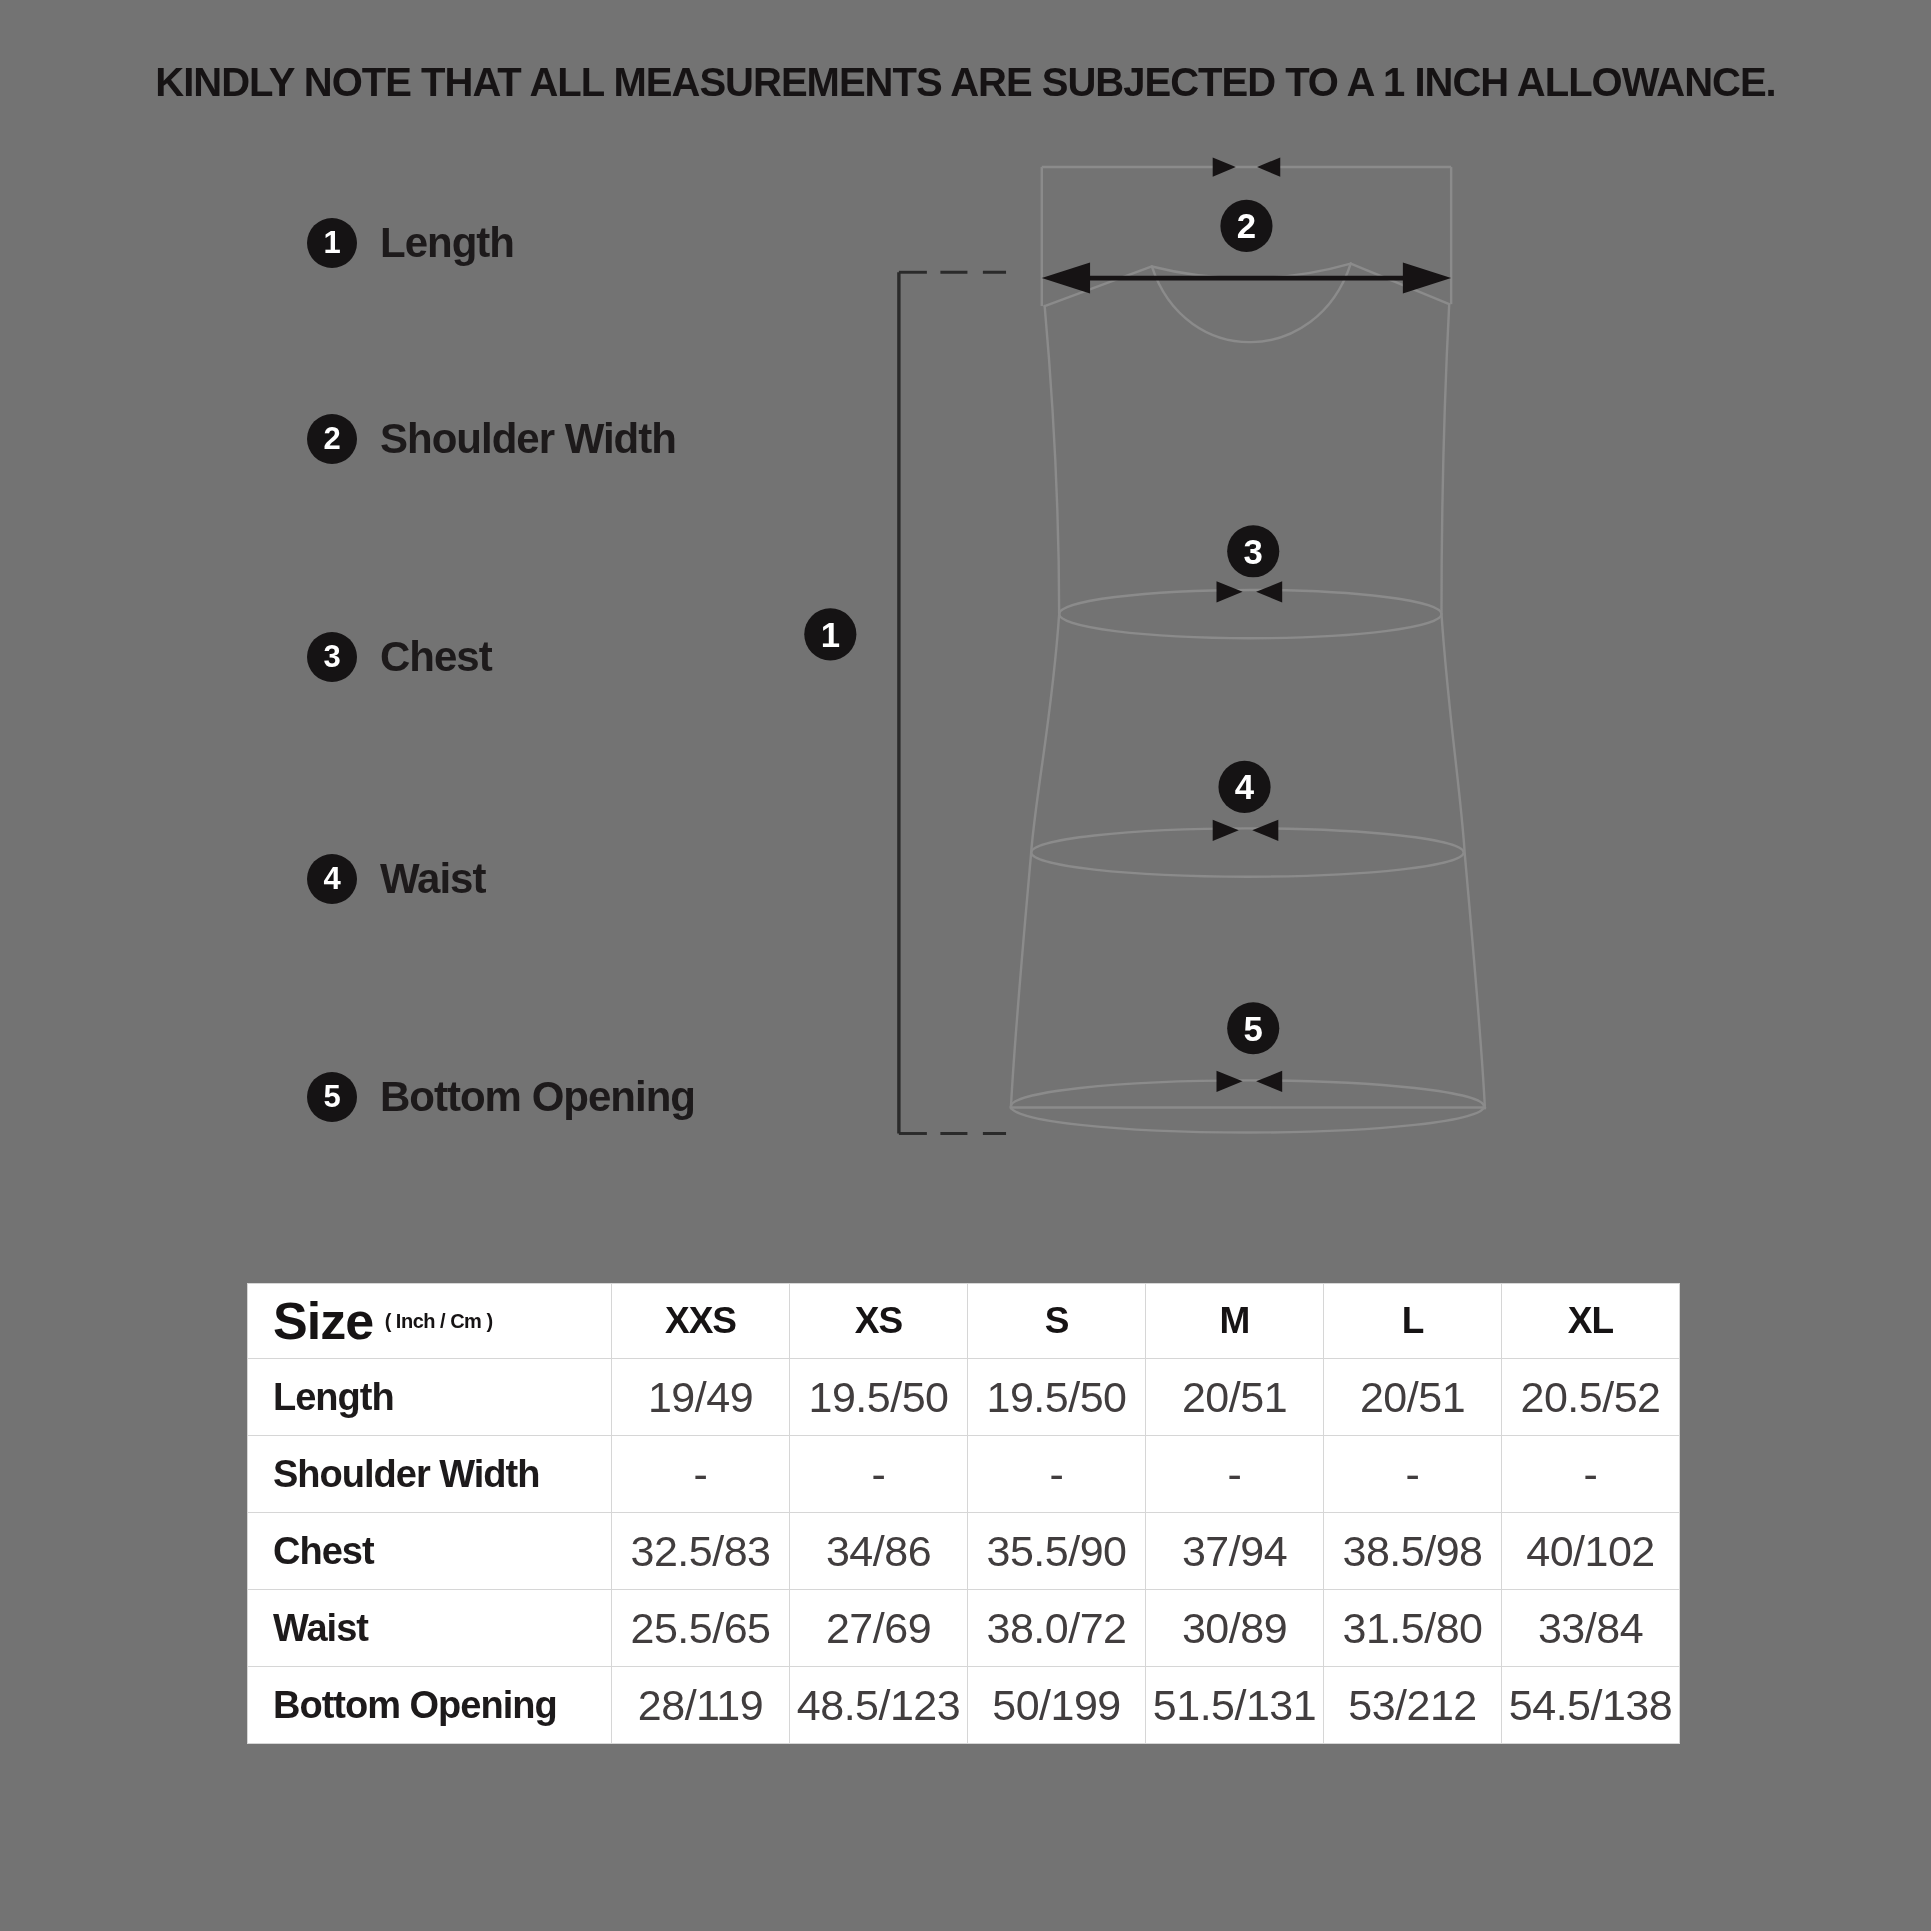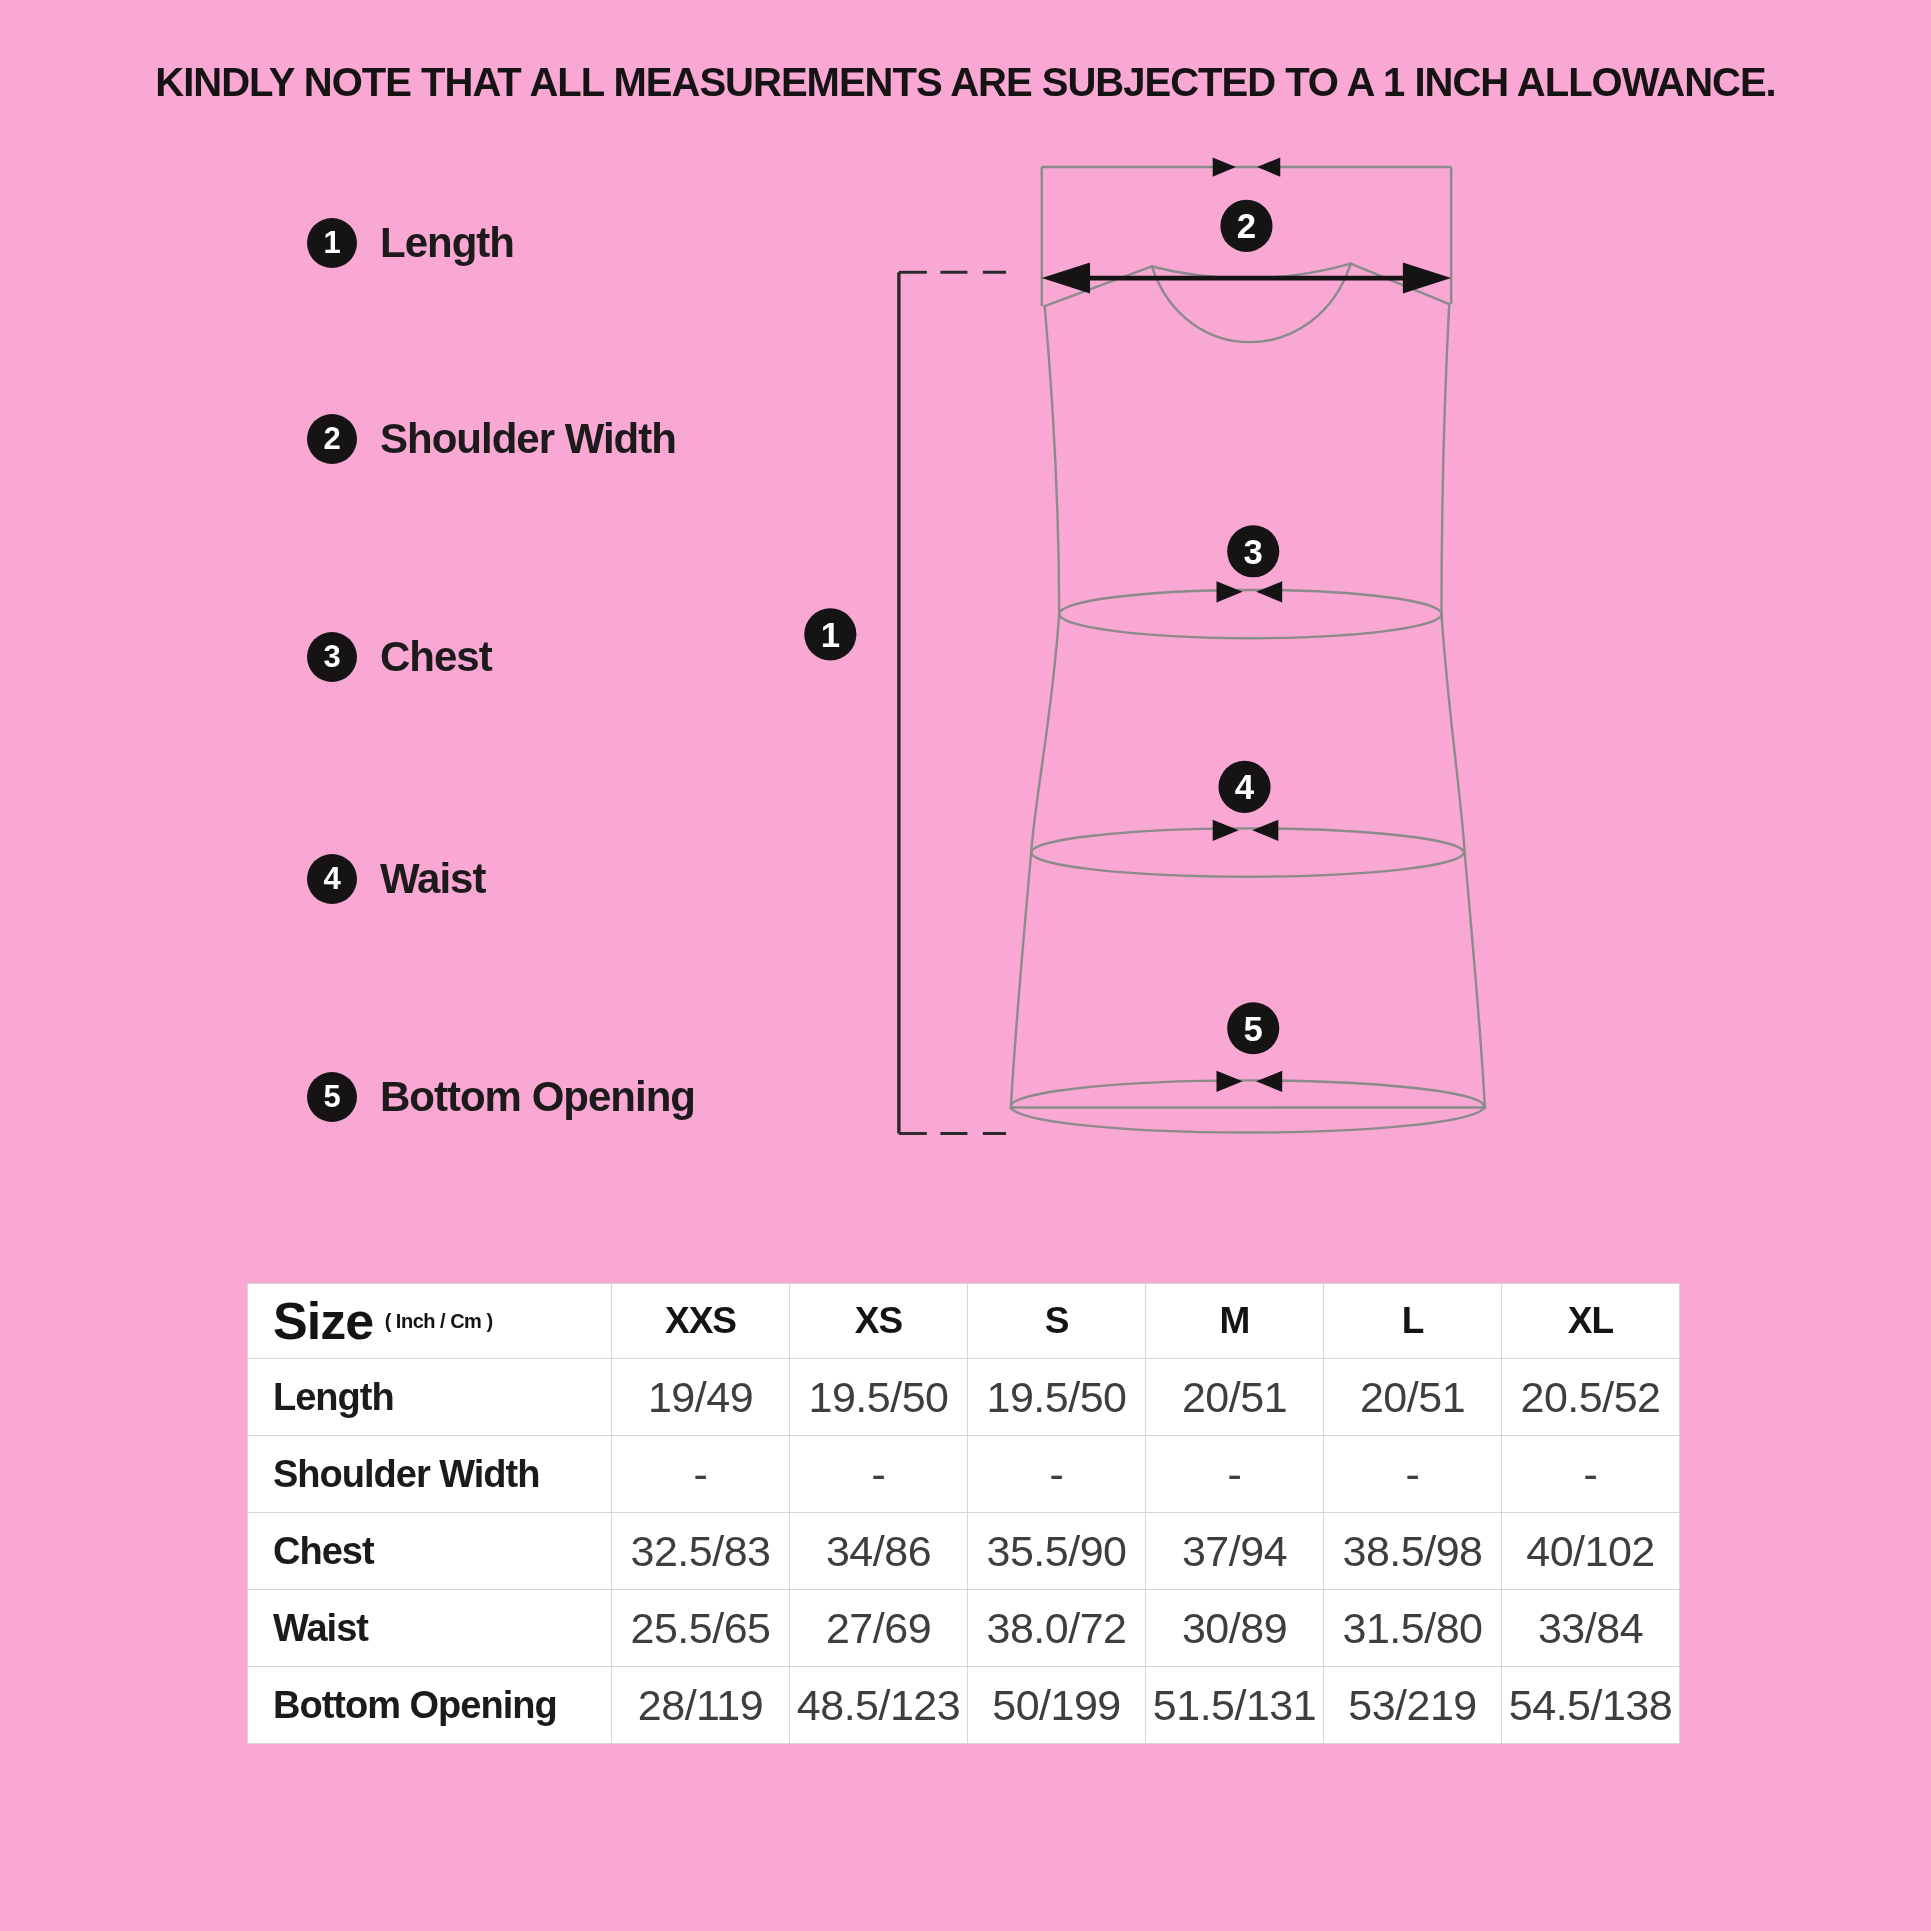--- a/index.html
+++ b/index.html
@@ -1,17 +1,17 @@
 <!DOCTYPE html>
 <html><head>
 <meta charset="utf-8">
 <style>
   html,body{margin:0;padding:0;background:#ffffff;}
   .canvas{
-    position:relative;width:1931px;height:1931px;background:#f9a8d4;overflow:hidden;
+    position:relative;width:1931px;height:1931px;background:#737373;overflow:hidden;
     font-family:"Liberation Sans", sans-serif;color:#1d1a1b;
   }
   
   .note{
     position:absolute;left:0;top:60px;width:1931px;text-align:center;
     font-size:40px;font-weight:700;letter-spacing:-1px;color:#161314;
   }
   
   .legend-item{
     position:absolute;left:307px;height:54px;display:flex;align-items:center;gap:23px;
@@ -278,21 +278,21 @@
     <div class="tcell">
         <span class="val">48.5/123</span>
       </div>
     <div class="tcell">
         <span class="val">50/199</span>
       </div>
     <div class="tcell">
         <span class="val">51.5/131</span>
       </div>
     <div class="tcell">
-        <span class="val">53/219</span>
+        <span class="val">53/212</span>
       </div>
     <div class="tcell">
         <span class="val">54.5/138</span>
       </div>
   </div>
 
 </div>
 
 
 </body></html>

